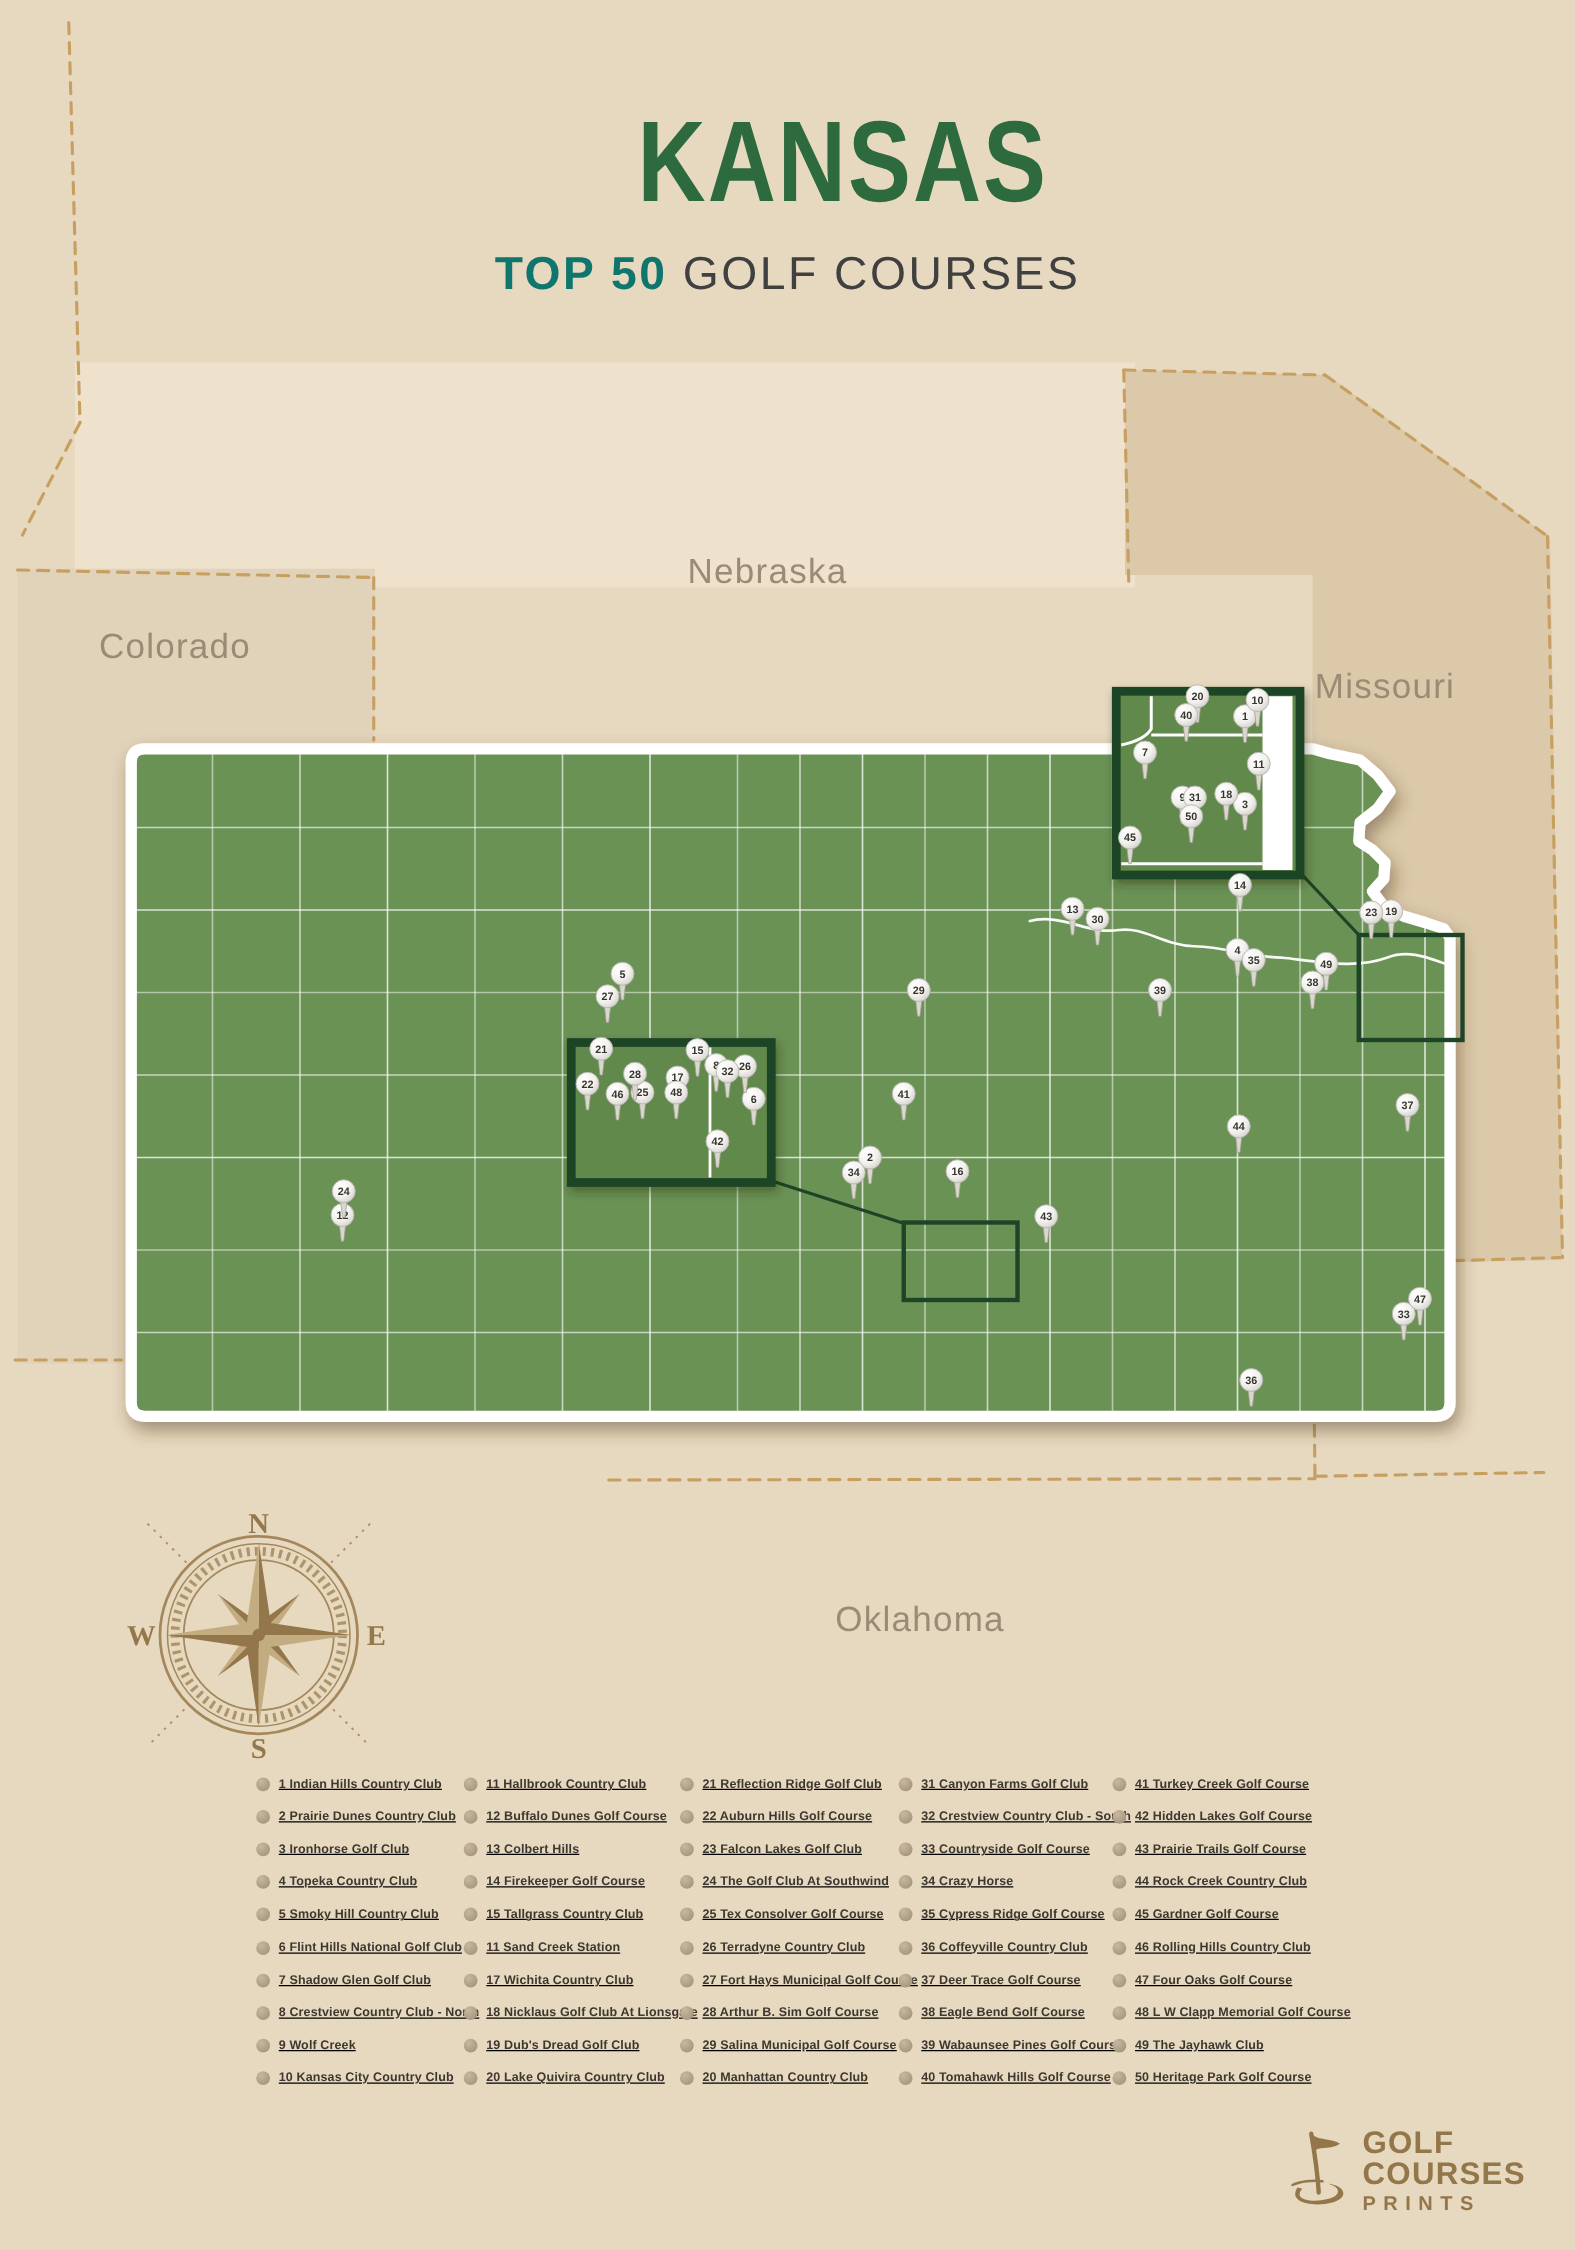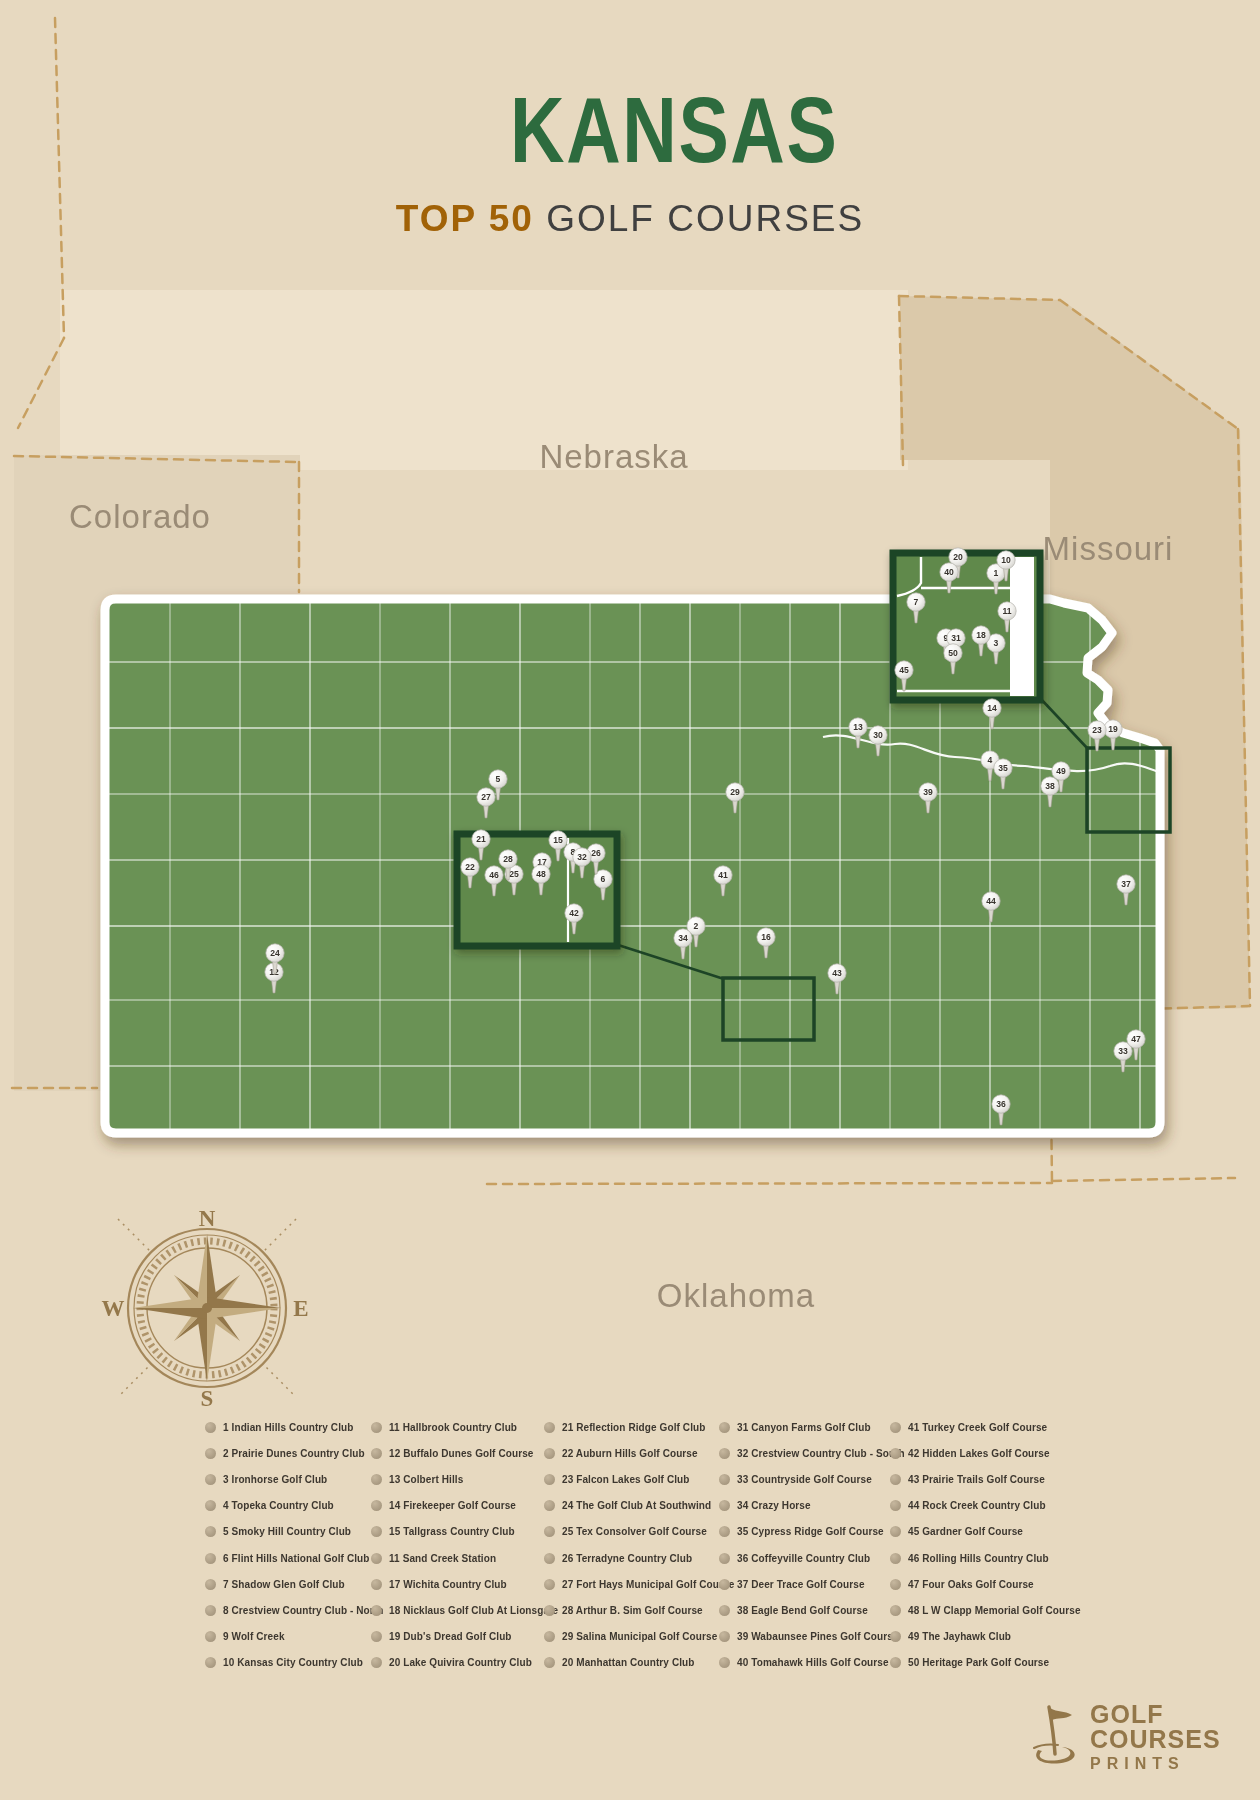--- a/index.html
+++ b/index.html
@@ -3,26 +3,26 @@
 <meta charset="utf-8">
 <style>
   html,body{margin:0;padding:0;}
   body{width:1260px;height:1800px;font-family:"Liberation Sans",sans-serif;}
   .poster{position:relative;width:1260px;height:1800px;background:#e7d9c0;overflow:hidden;}
   .abs{position:absolute;}
   
   .title-wrap{left:0;top:84px;width:1260px;text-align:center;padding-left:44px;}
   .title-main{display:inline-block;font-size:92px;font-weight:800;letter-spacing:2px;color:#2d6b3e;transform:scaleX(.82);transform-origin:center;line-height:1;}
   .subtitle-wrap{left:0;top:200px;width:1260px;text-align:center;font-size:37px;letter-spacing:2px;line-height:1;}
-  .subtitle-bold{font-weight:800;color:#a16207;}
+  .subtitle-bold{font-weight:800;color:#0f766e;}
   .subtitle-light{font-weight:500;color:#404040;}
   
-  .state-label{transform:translate(-50%,-50%);font-size:33px;color:#9a8b76;letter-spacing:1px;white-space:nowrap;}
+  .state-label{transform:translate(-50%,-50%);font-size:28px;color:#9a8b76;letter-spacing:1px;white-space:nowrap;}
   
-  .legend-col{top:1414px;width:170px;}
+  .legend-col{top:1414px;width:170px;text-decoration:underline;}
   .legend-item{display:flex;align-items:center;height:26.2px;white-space:nowrap;}
   .legend-bullet{flex:0 0 auto;width:11px;height:11px;border-radius:50%;
      background:radial-gradient(circle at 35% 30%, #c6b79e, #9c8d75);margin-right:7px;}
   .legend-text{font-size:10px;font-weight:600;color:#3d372f;letter-spacing:.1px;}
   
   .logo{left:1028px;top:1702px;width:210px;display:flex;align-items:center;}
   .logo-text{margin-left:4px;line-height:1;}
   .logo-l1,.logo-l2{font-size:25px;font-weight:800;color:#93774a;letter-spacing:1px;}
   .logo-l3{font-size:16px;font-weight:600;color:#93774a;letter-spacing:6px;margin-top:4px;}
   svg text{font-family:"Liberation Sans",sans-serif;}

